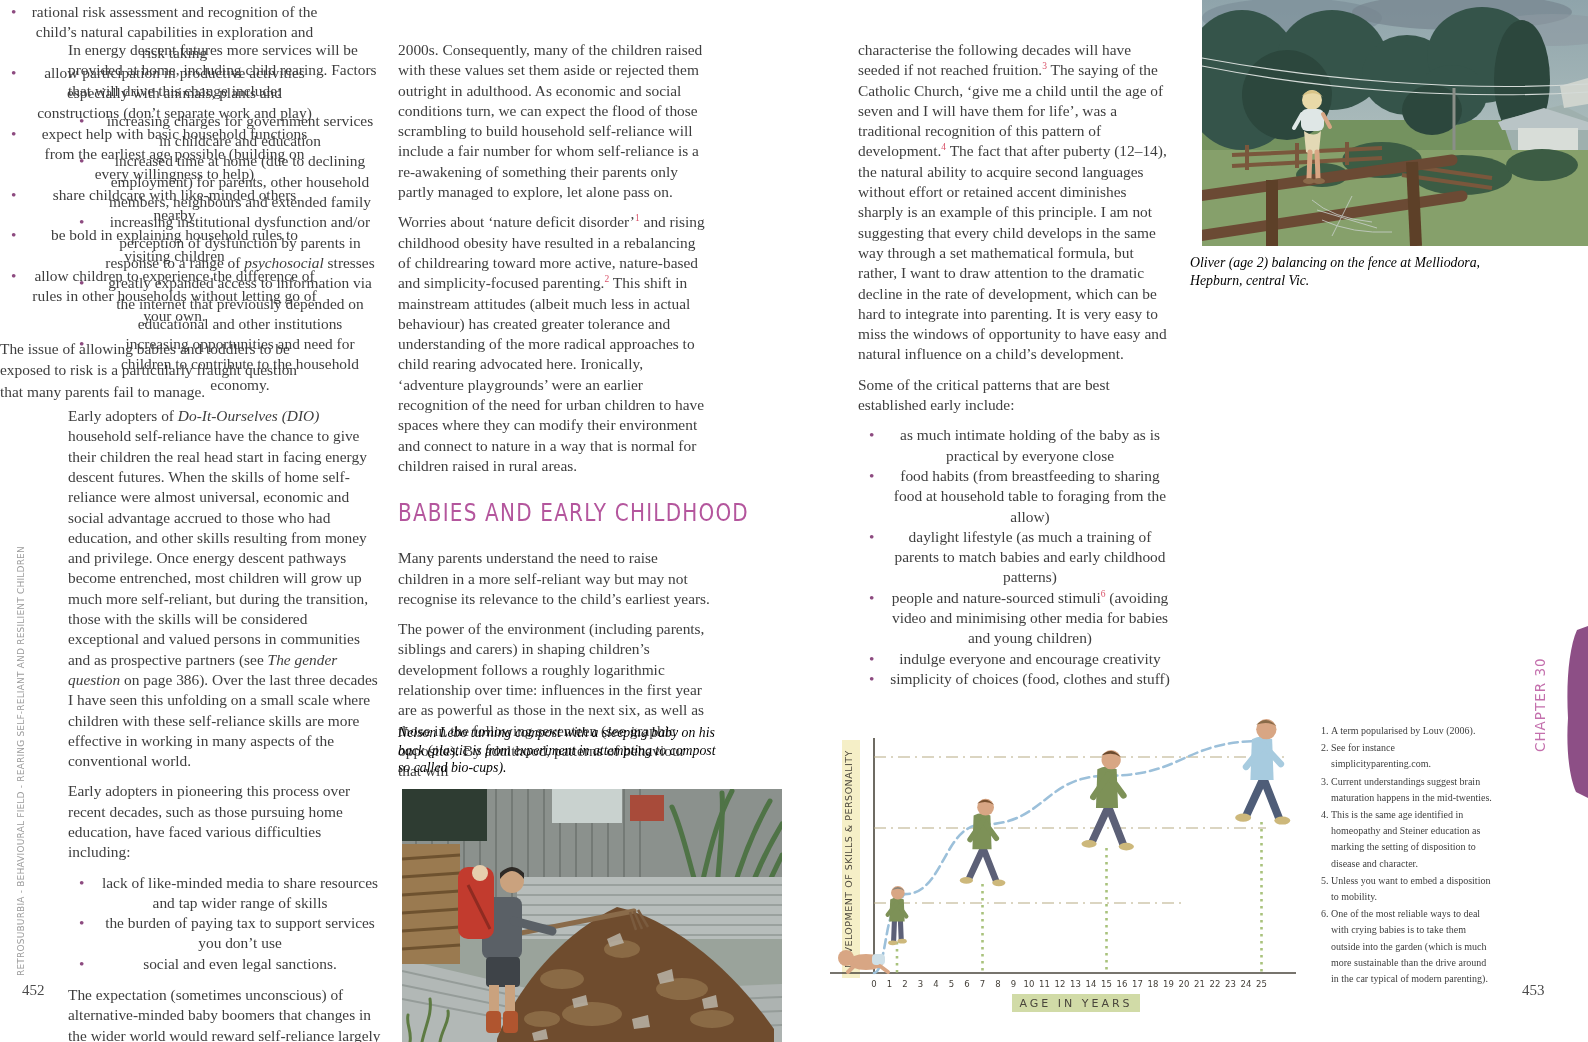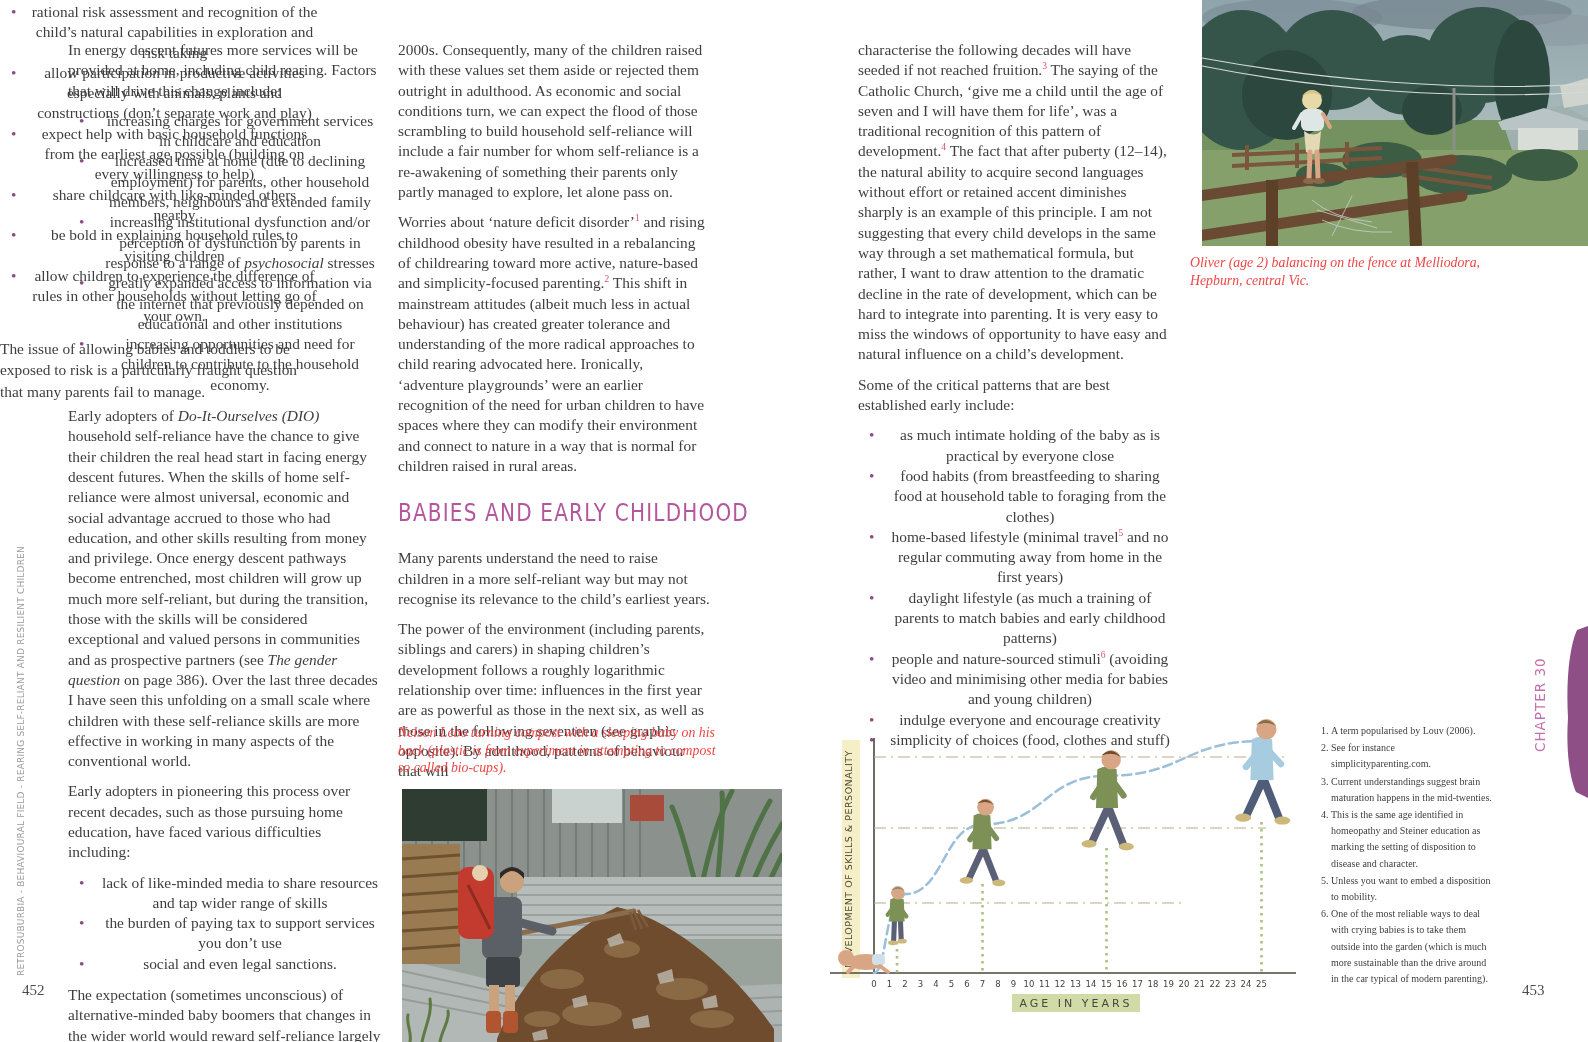--- a/index.html
+++ b/index.html
@@ -8,21 +8,21 @@
   .col{position:absolute;top:40px;width:313px;}
   #col1{left:68px;} #col2{left:398px;} #col3{left:858px;}
   #col4{left:1188px;top:296px;width:318px;}
   p.body{margin:0 0 10px 0;font-size:15.4px;line-height:20.3px;text-align:left;}
   .bi{font-weight:normal;font-style:italic;}
   .i{font-style:italic;}
   sup.fnref{color:#d9536a;font-size:9.5px;line-height:0;font-family:"Liberation Serif",serif;}
   ul.bullets{margin:2px 0 11px 0;padding:0;list-style:none;text-align:center;}
   ul.bullets li{position:relative;padding-left:31px;margin:0;font-size:15.4px;line-height:20.3px;}
   ul.bullets li::before{content:"\2022";position:absolute;left:11px;top:0;color:#8d4b80;}
-  .caption{position:absolute;font-style:italic;font-size:13.8px;line-height:17.5px;color:#ef4444;}
+  .caption{position:absolute;font-style:italic;font-size:13.8px;line-height:17.5px;color:#000000;}
   #heading-block{display:flex;align-items:center;gap:10px;margin:14px 0 14px 0;height:44px;}
   #heading-text{display:inline-block;transform:scaleX(0.8);transform-origin:left center;
     font-family:"DejaVu Sans",sans-serif;font-size:25px;letter-spacing:1.5px;color:#b4569d;
     text-transform:uppercase;white-space:nowrap;font-weight:400;}
   .photo{position:absolute;display:block;}
   #footnotes{position:absolute;left:1296px;top:712px;width:208px;}
   #footnotes ol{margin:11px;padding-left:24px;font-size:10px;line-height:16.2px;}
   #footnotes li{margin:0 0 1px 0;}
   .pagenum{position:absolute;font-size:15px;color:#4a4a4a;}
   #pagenum-left{left:22px;top:982px;}
@@ -214,22 +214,21 @@
         <path d="M8,253 C10,242 4,236 6,226"></path>
     </g>
   </svg>
 
   <div id="col3" class="col">
     <p class="body">characterise the following decades will have seeded if not reached fruition.<sup class="fnref">3</sup> The saying of the Catholic Church, ‘give me a child until the age of seven and I will have them for life’, was a traditional recognition of this pattern of development.<sup class="fnref">4</sup> The fact that after puberty (12–14), the natural ability to acquire second languages without effort or retained accent diminishes sharply is an example of this principle. I am not suggesting that every child develops in the same way through a set mathematical formula, but rather, I want to draw attention to the dramatic decline in the rate of development, which can be hard to integrate into parenting. It is very easy to miss the windows of opportunity to have easy and natural influence on a child’s development.</p>
     <p class="body">Some of the critical patterns that are best established early include:</p>
     <ul class="bullets">
 
     <li>as much intimate holding of the baby as is practical by everyone close</li>
-        <li>food habits (from breastfeeding to sharing food at household table to foraging from the clothes)</li>
-        <li>home-based lifestyle (minimal travel<sup class="fnref">5</sup> and no regular commuting away from home in the first years)</li>
+        <li>food habits (from breastfeeding to sharing food at household table to foraging from the allow)</li>
         <li>daylight lifestyle (as much a training of parents to match babies and early childhood patterns)</li>
         <li>people and nature-sourced stimuli<sup class="fnref">6</sup> (avoiding video and minimising other media for babies and young children)</li>
         <li>indulge everyone and encourage creativity</li>
         <li>simplicity of choices (food, clothes and stuff)</li>
       </ul>
   </div>
 
   <svg class="photo" style="left:1202px;top:0;" width="386" height="246" viewBox="0 0 386 246">
     <defs>
       <linearGradient id="skyg" x1="0" y1="0" x2="0" y2="1">

